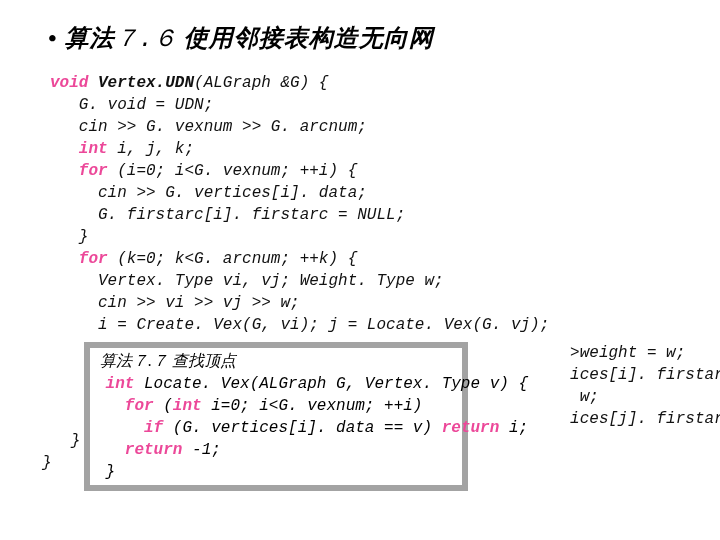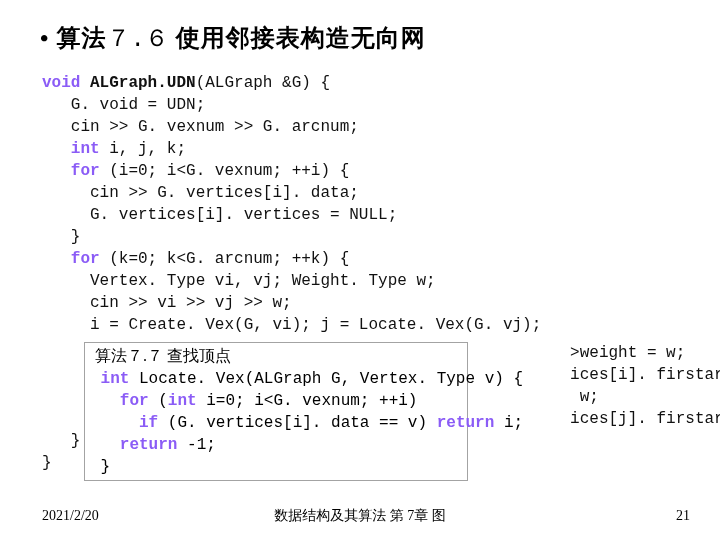--- a/index.html
+++ b/index.html
@@ -1,66 +1,61 @@
 <!DOCTYPE html>
 <html><head>
 <meta charset="utf-8">
 <style>
   * { margin: 0; padding: 0; box-sizing: border-box; }
   html, body { width: 720px; height: 540px; background: #fff; font-family: "SimSun", "宋体", serif; }
-  .slide { position: relative; width: 592px; height: 540px; padding: 22px 30px 0 30px; }
+  .slide { position: relative; width: 592px; height: 540px; padding: 22px 30px 0 38px; font-style: italic; }
   .title { font-size: 24px; font-weight: bold; color: #000; margin-left: 10px; margin-bottom: 18px; letter-spacing: 1px; }
   .title .algo-num { font-family: "Courier New", monospace; font-weight: normal; letter-spacing: 0; }
   .code { font-family: "Courier New", "Consolas", monospace; font-size: 16px; line-height: 22px; color: #111; white-space: pre; margin-left: 12px; }
-  .kw { color: #8b5cf6; font-weight: bold; }
+  .kw { color: #ec4899; font-weight: bold; }
   .fn { font-weight: bold; }
-  .overlay { position: absolute; left: 84px; top: 342px; width: 384px; background: #fff; border: 1px solid #a3a3a3; padding: 2px 6px 2px 6px; font-family: "Courier New", monospace; font-size: 16px; line-height: 22px; white-space: pre; }
+  .overlay { position: absolute; left: 84px; top: 342px; width: 384px; background: #fff; border: 6px solid #a3a3a3; padding: 2px 6px 2px 6px; font-family: "Courier New", monospace; font-size: 16px; line-height: 22px; white-space: pre; }
   .overlay .caption { font-family: "SimSun","宋体",serif; font-size: 16px; }
   .bg-lines { position: absolute; left: 42px; top: 342px; font-family: "Courier New", monospace; font-size: 16px; line-height: 22px; white-space: pre; color: #111; z-index: 0; }
   .overlay { z-index: 2; }
   .footer { position: absolute; left: 0; bottom: 16px; width: 720px; display: flex; justify-content: space-between; align-items: center; padding: 0 30px 0 42px; font-size: 14px; color: #000; }
   .footer .mid { position: absolute; left: 0; right: 0; text-align: center; }
   .footer .right { margin-left: auto; }
 </style>
 </head>
 <body>
 
 <div class="slide">
 
   <div class="title">
     <span>•</span>
     <span>算法</span><span class="algo-num">７.６</span><span> 使用邻接表构造无向网</span>
   </div>
 
-  <div class="code"><span class="kw">void</span><span class="fn"> ALGraph.UDN</span><span>(ALGraph &amp;G) {</span>
+  <div class="code"><span class="kw">void</span><span class="fn"> Vertex.UDN</span><span>(ALGraph &amp;G) {</span>
 <span>   G. void = UDN;</span>
 <span>   cin &gt;&gt; G. vexnum &gt;&gt; G. arcnum;</span>
 <span class="kw">   int</span><span> i, j, k;</span>
 <span class="kw">   for</span><span> (i=0; i&lt;G. vexnum; ++i) {</span>
 <span>     cin &gt;&gt; G. vertices[i]. data;</span>
-<span>     G. vertices[i]. vertices = NULL;</span>
+<span>     G. firstarc[i]. firstarc = NULL;</span>
 <span>   }</span>
 <span class="kw">   for</span><span> (k=0; k&lt;G. arcnum; ++k) {</span>
 <span>     Vertex. Type vi, vj; Weight. Type w;</span>
 <span>     cin &gt;&gt; vi &gt;&gt; vj &gt;&gt; w;</span>
 <span>     i = Create. Vex(G, vi); j = Locate. Vex(G. vj);</span></div>
 
   <div class="bg-lines"><span>                                                       &gt;weight = w;</span>
 <span>                                                       ices[i]. firstarc = p;</span>
 <span>                                                        w;</span>
 <span>                                                       ices[j]. firstarc = p;</span>
 <span>   }</span>
 <span>}</span></div>
 
   <div class="overlay"><span class="caption"> 算法７.７ 查找顶点</span>
 <span class="kw"> int</span><span> Locate. Vex(ALGraph G, Vertex. Type v) {</span>
 <span class="kw">   for</span><span> (</span><span class="kw">int</span><span> i=0; i&lt;G. vexnum; ++i)</span>
 <span class="kw">     if</span><span> (G. vertices[i]. data == v) </span><span class="kw">return</span><span> i;</span>
 <span class="kw">   return</span><span> -1;</span>
 <span> }</span></div>
 
-  <div class="footer">
-    <span>2021/2/20</span>
-    <span class="mid">数据结构及其算法  第 7章  图</span>
-    <span class="right">21</span>
-  </div>
 
 </div>
 
 </body></html>

